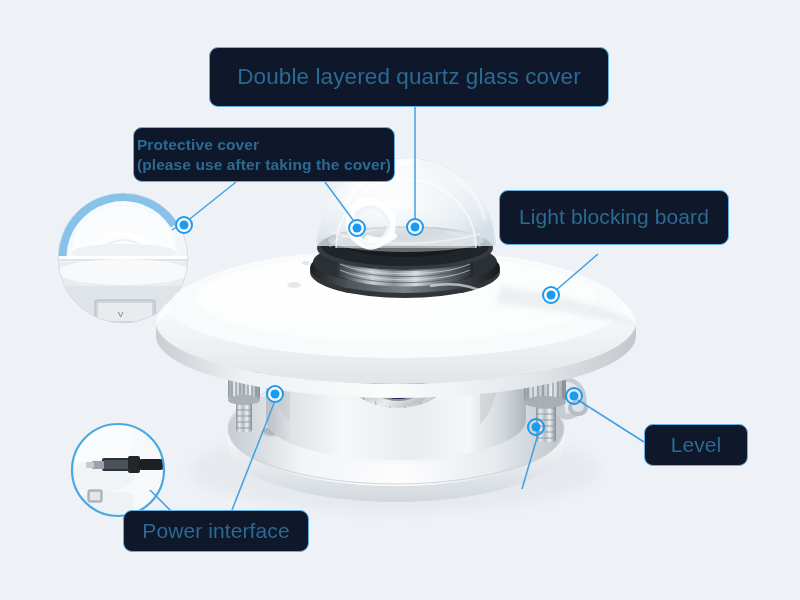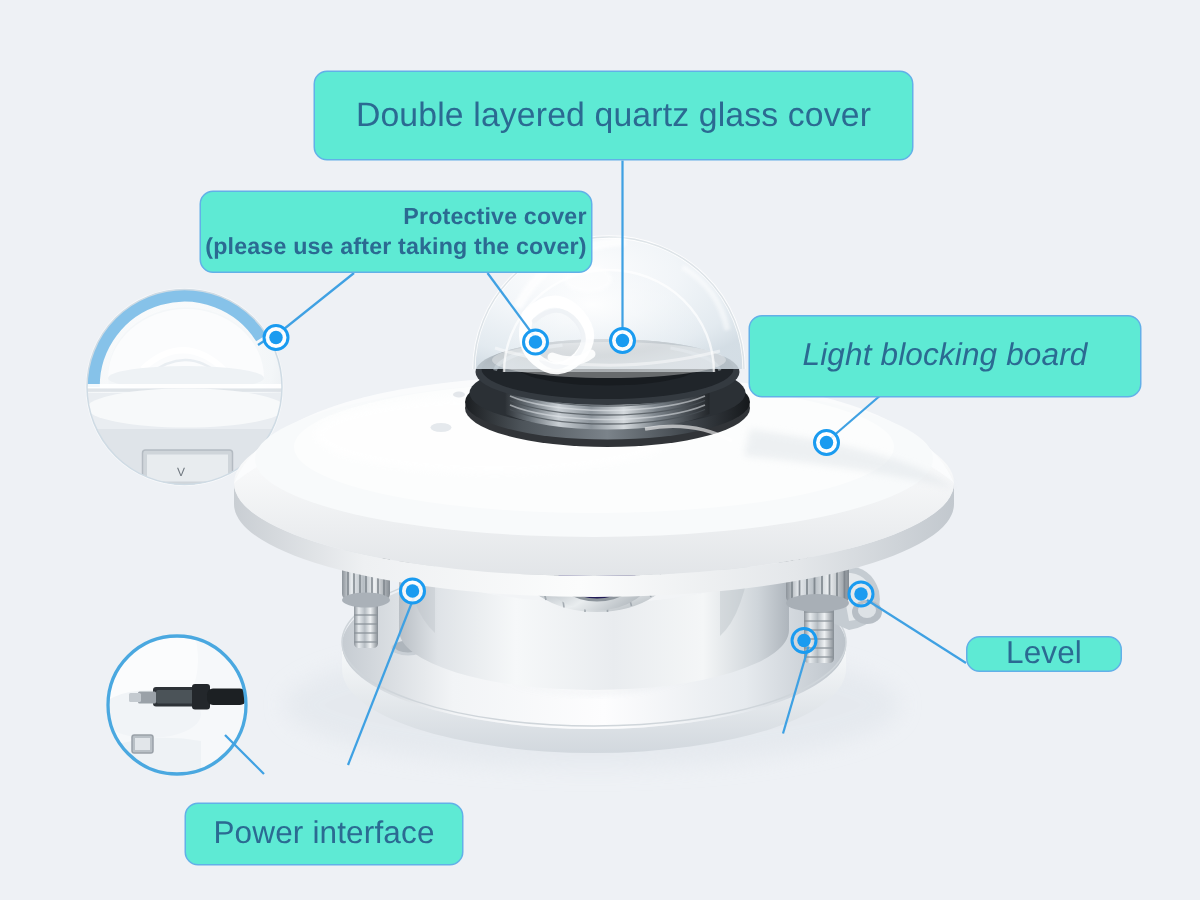--- a/index.html
+++ b/index.html
@@ -11,41 +11,41 @@
   }
   #stage{position:absolute;inset:0;width:800px;height:600px;}
 
   
   #art{position:absolute;left:0;top:0;width:800px;height:600px;}
 
   
   .label{
     position:absolute;
     box-sizing:border-box;
-    background:#5eead4;
+    background:#0f172a;
     border:1.6px solid #62b0e8;
     border-radius:9px;
     color:#2b6a92;
     display:flex;align-items:center;justify-content:center;
-    text-align:right;
+    text-align:left;
     line-height:1.25;
     white-space:pre-line;
     z-index:40;
     letter-spacing:.1px;
   }
   .label.big{font-size:22.5px;}
   .label.mid{font-size:21px;}
   .label.small{font-size:15.5px;}
 
   #lbl-quartz{left:209px;top:47px;width:400px;height:60px;}
   #lbl-protect{left:133px;top:127px;width:262px;height:55px;font-weight:bold;}
-  #lbl-lightblock{left:499px;top:210px;width:262px;height:55px;font-style:italic;}
-  #lbl-level{left:644px;top:424px;width:104px;height:24px;}
+  #lbl-lightblock{left:499px;top:190px;width:230px;height:55px;}
+  #lbl-level{left:644px;top:424px;width:104px;height:42px;}
   #lbl-fixed{left:443px;top:489px;width:154px;height:42px;}
-  #lbl-power{left:123px;top:510px;width:186px;height:42px;margin-top:25px;}
+  #lbl-power{left:123px;top:510px;width:186px;height:42px;}
 </style>
 </head>
 <body>
 
 <div id="stage">
 
   <svg id="art" viewBox="0 0 800 600">
     <defs>
 
       <radialGradient id="gDome" cx="38%" cy="28%" r="78%">

